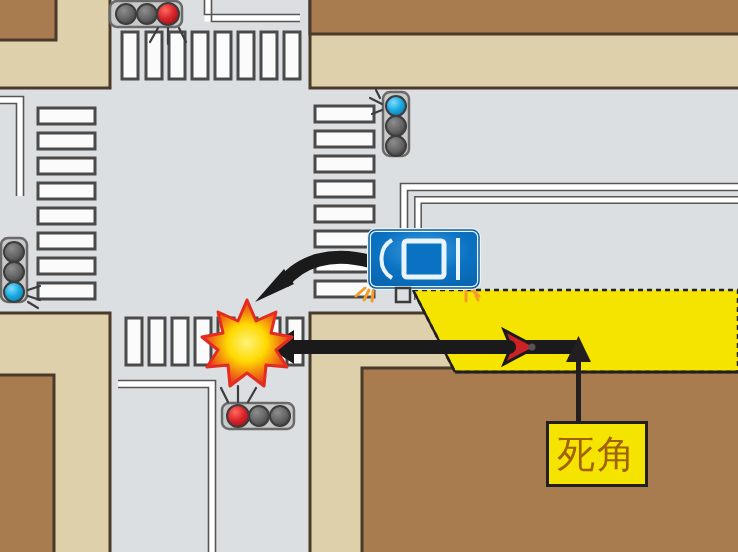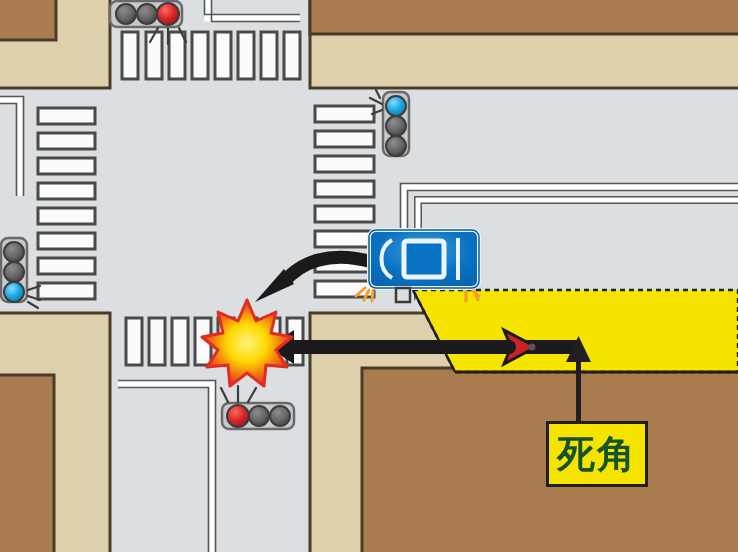--- a/index.html
+++ b/index.html
@@ -17,23 +17,23 @@
     overflow: hidden;
     background: #dcdfe2;
   }
   #scene svg {
     display: block;
   }
   .label-box {
     position: absolute;
     background: #f5e400;
     border: 3px solid #231f20;
-    color: #14532d;
+    color: #a16207;
     font-family: "DejaVu Sans", sans-serif;
-    font-weight: bold;
+    font-weight: normal;
     display: flex;
     align-items: center;
     justify-content: center;
     letter-spacing: 2px;
   }
   #blindspot-label {
     left: 546px;
     top: 421px;
     width: 96px;
     height: 60px;

